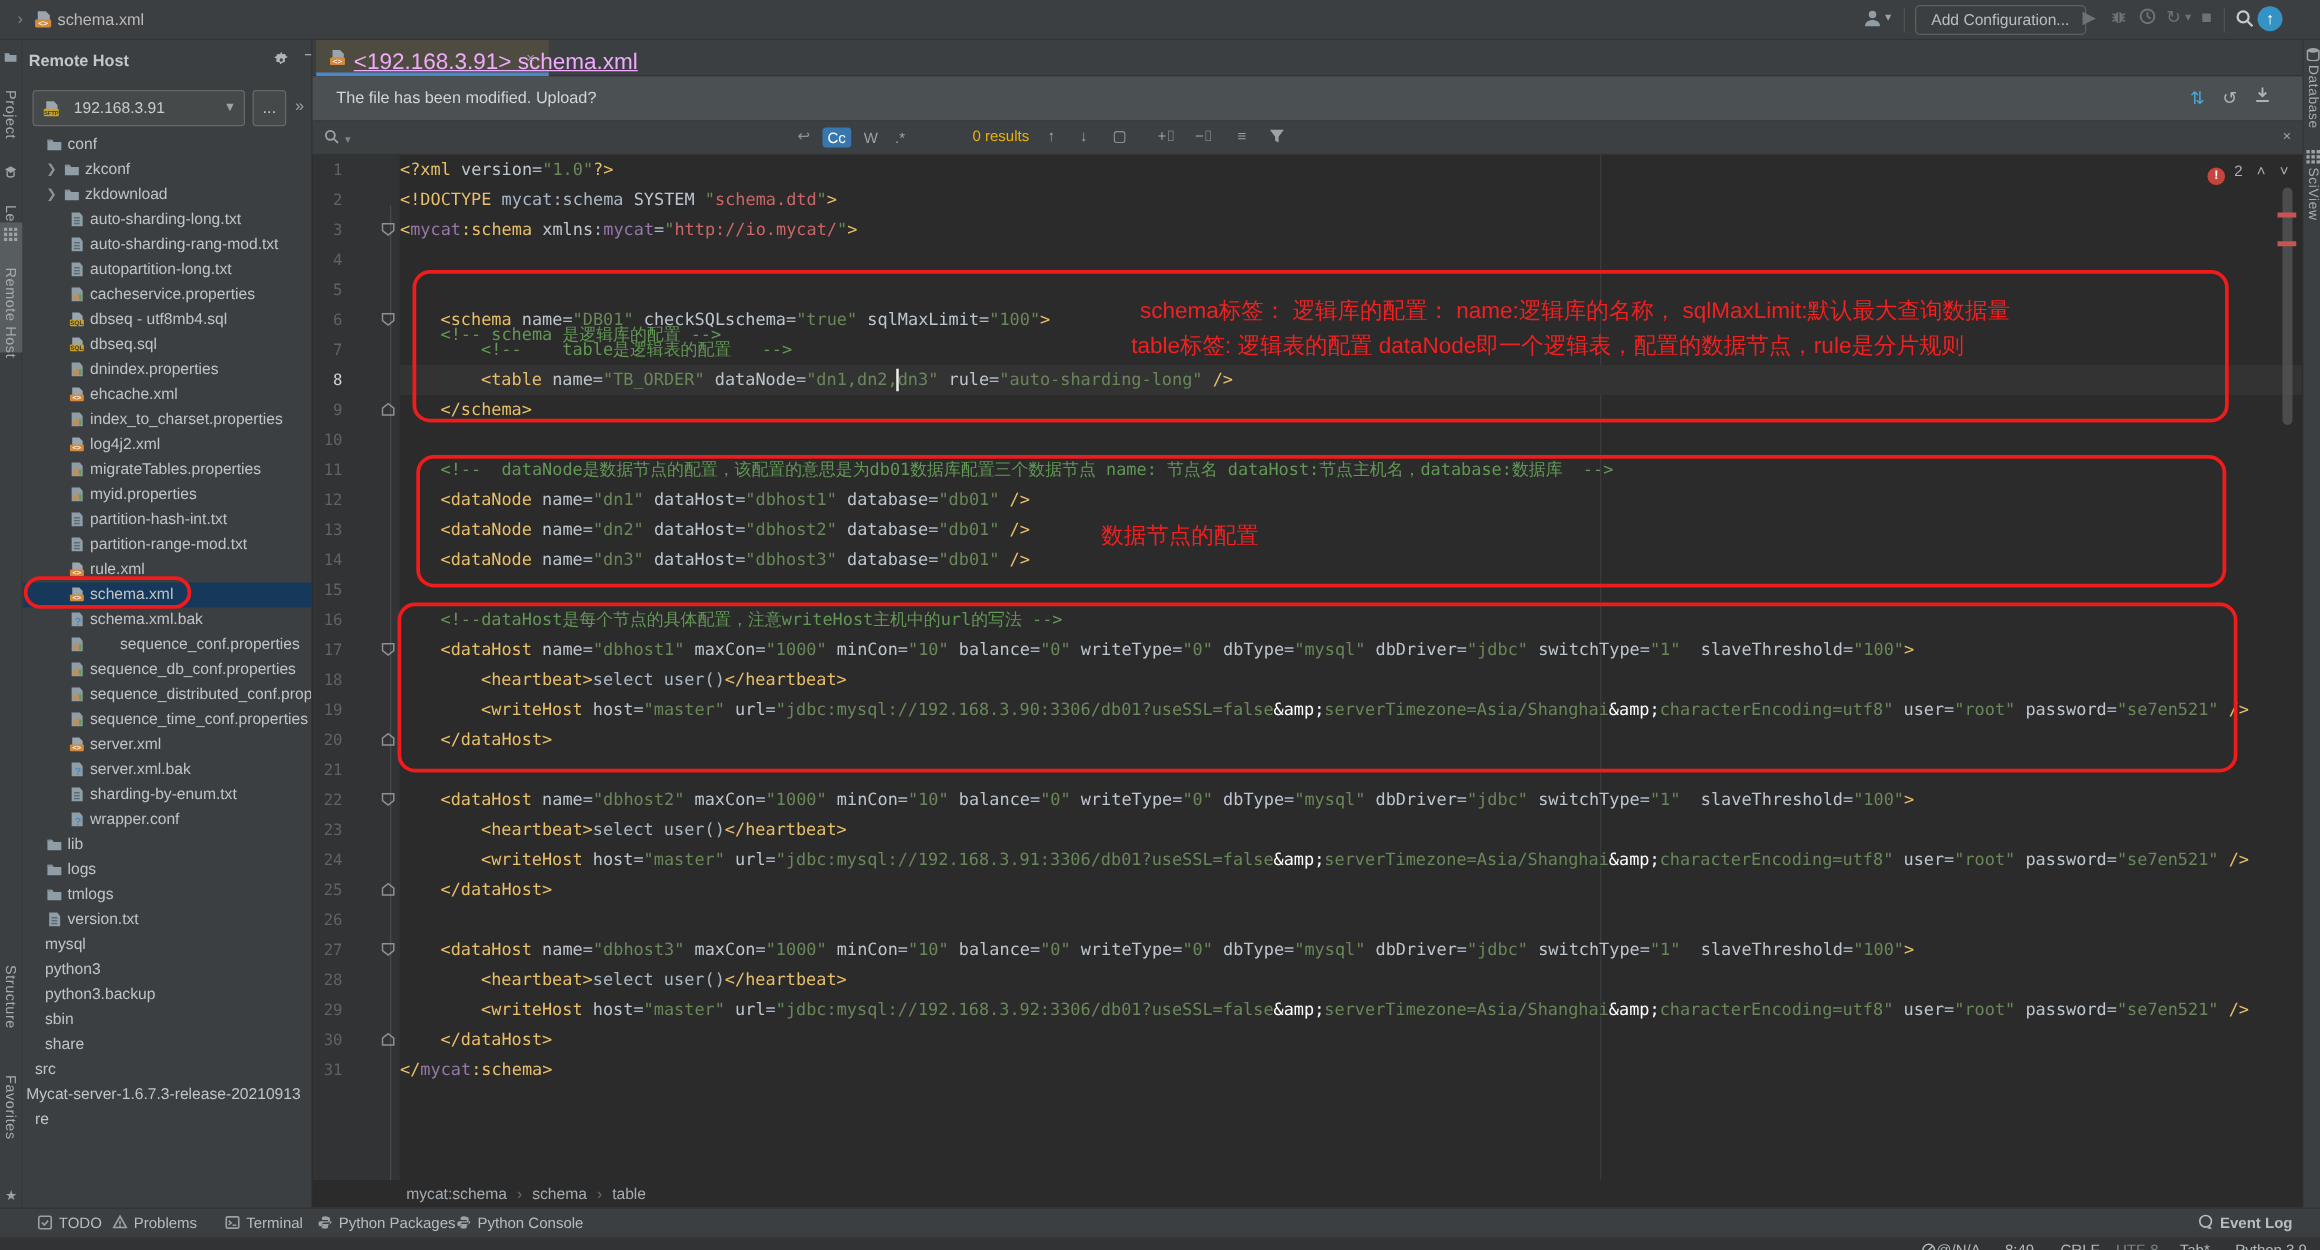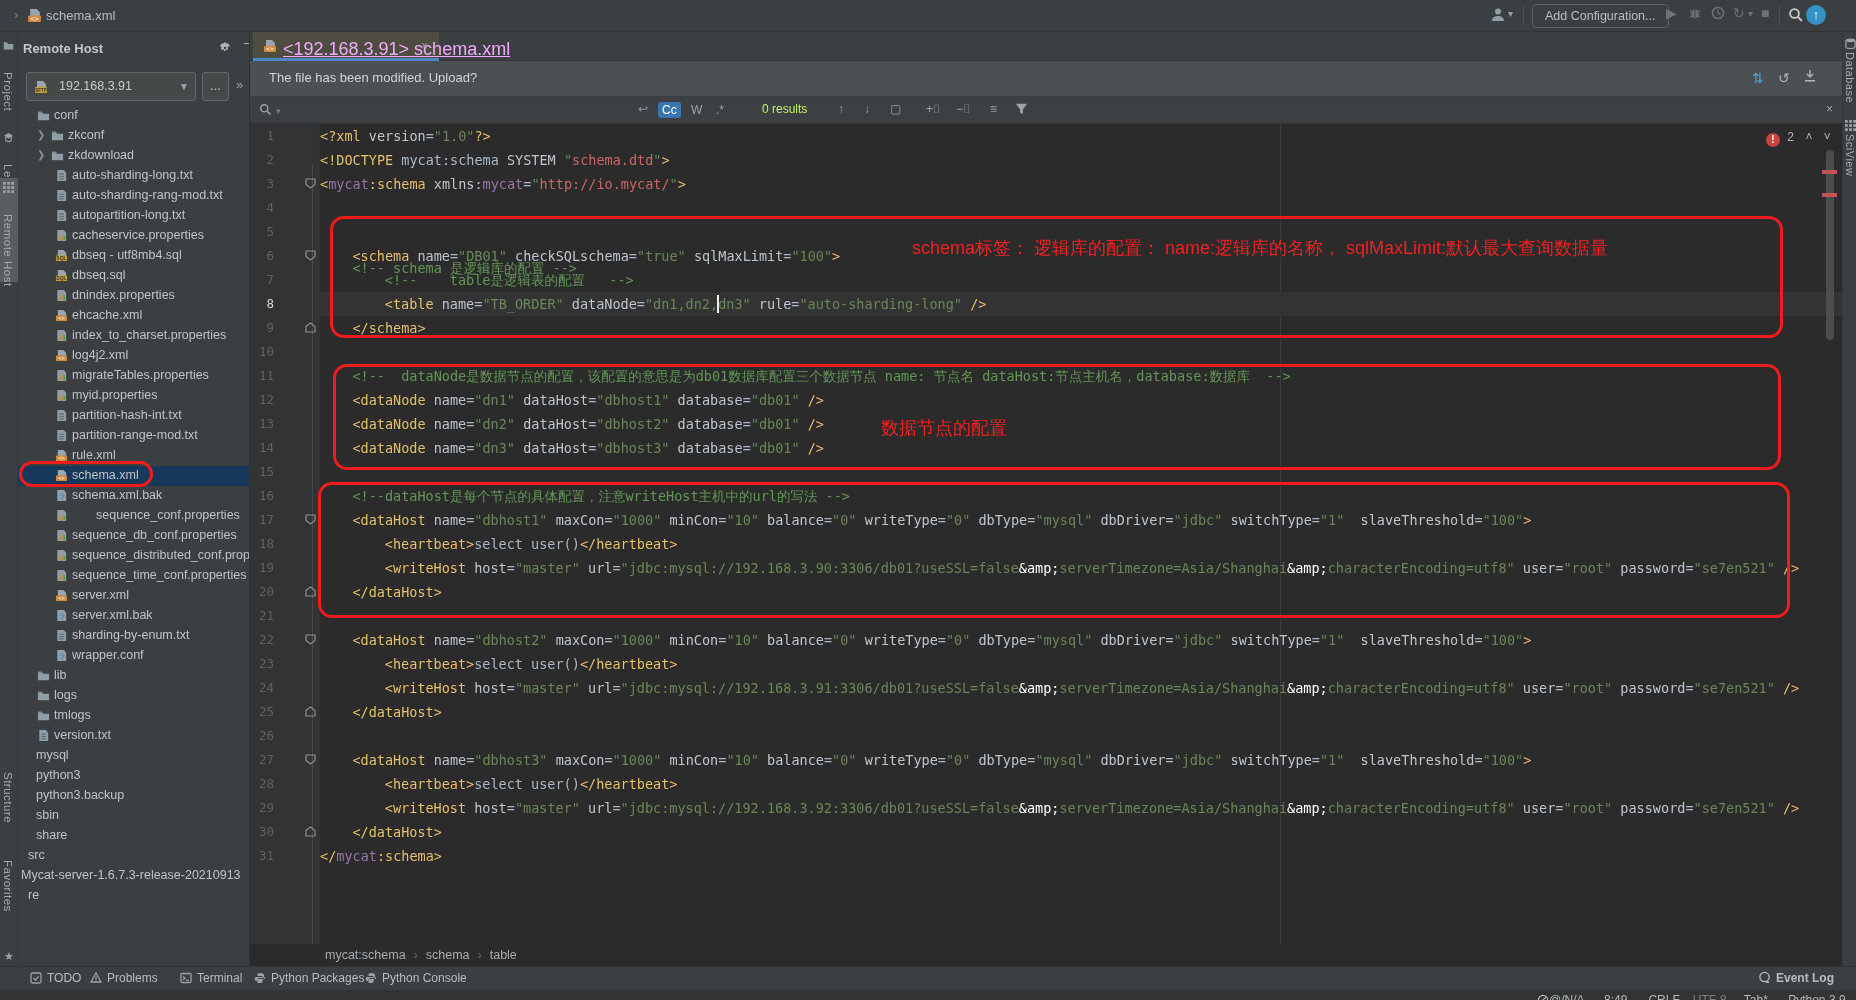--- a/index.html
+++ b/index.html
@@ -610,21 +610,21 @@
         <svg width="13" height="13" viewBox="0 0 16 16">
           <circle cx="6.5" cy="6.5" r="4.4" fill="none" stroke="#9da2a5" stroke-width="1.8"></circle>
           <line x1="10" y1="10" x2="14" y2="14" stroke="#9da2a5" stroke-width="1.8"></line>
         </svg>
       </span>
     <span class="fb" style="left:26px;top:9px;color:#7d8285;font-size:9px;">▾</span>
     <span class="fb" style="left:388px;color:#8d9295;">↩</span>
     <span class="fb fb-toggle on" style="left:408px;">Cc</span>
     <span class="fb fb-toggle" style="left:437px;">W</span>
     <span class="fb fb-toggle" style="left:462px;">.*</span>
-    <span class="fb" style="left:512px;color:#bef264;">0 results</span>
+    <span class="fb" style="left:528px;color:#eab308;">0 results</span>
     <span class="fb" style="left:588px;color:#9da2a5;">↑</span>
     <span class="fb" style="left:614px;color:#9da2a5;">↓</span>
     <span class="fb" style="left:640px;color:#9da2a5;">▢</span>
     <span class="fb" style="left:676px;color:#9da2a5;">+⌷</span>
     <span class="fb" style="left:706px;color:#9da2a5;">−⌷</span>
     <span class="fb" style="left:740px;color:#9da2a5;">≡</span>
     <span class="fb" style="left:765px;" id="funnel-icon-slot">
         <svg width="13" height="13" viewBox="0 0 14 14">
           <path d="M1 2h12L8.5 8v5l-3-1.5V8z" fill="#9da2a5"></path>
         </svg>
@@ -687,20 +687,21 @@
               <path d="M1 10h9V4.5L5.5 1 1 4.5z" fill="none" stroke="#8d9296" stroke-width="1.2"></path>
             </svg></span><span class="codetxt" style="padding-left: 102.4px;"><span class="tk-t">&lt;/dataHost&gt;</span></span></div>
         <div class="crow" style="top: 720px;"><span class="lno">31</span><span class="codetxt" style="padding-left: 70px;"><span class="tk-t">&lt;/</span><span class="tk-p">mycat</span><span class="tk-t">:schema&gt;</span></span></div>
       </div>
     <div id="caret"></div>
 
     <div class="redbox" style="left:80px;top:92px;width:1453px;height:122px;"></div>
     <div class="redbox" style="left:83px;top:240px;width:1448px;height:106px;"></div>
     <div class="redbox" style="left:68px;top:358px;width:1472px;height:136px;"></div>
     <div class="redtext" style="left:662px;top:112px;">schema标签： 逻辑库的配置： name:逻辑库的名称， sqlMaxLimit:默认最大查询数据量</div>
+    <div class="redtext" style="left:655px;top:140px;">table标签: 逻辑表的配置 dataNode即一个逻辑表，配置的数据节点，rule是分片规则</div>
     <div class="redtext" style="left:631px;top:292px;">数据节点的配置</div>
   </div>
 
   <div id="scroll-thumb"></div>
   <div class="stripe-mark" style="top:138px;"></div>
   <div class="stripe-mark" style="top:161px;"></div>
   <div id="errwidget">
     <span id="errdot">!</span>
     <span style="margin-left:4px;">2</span>
     <span style="margin-left:8px;">˄</span>

